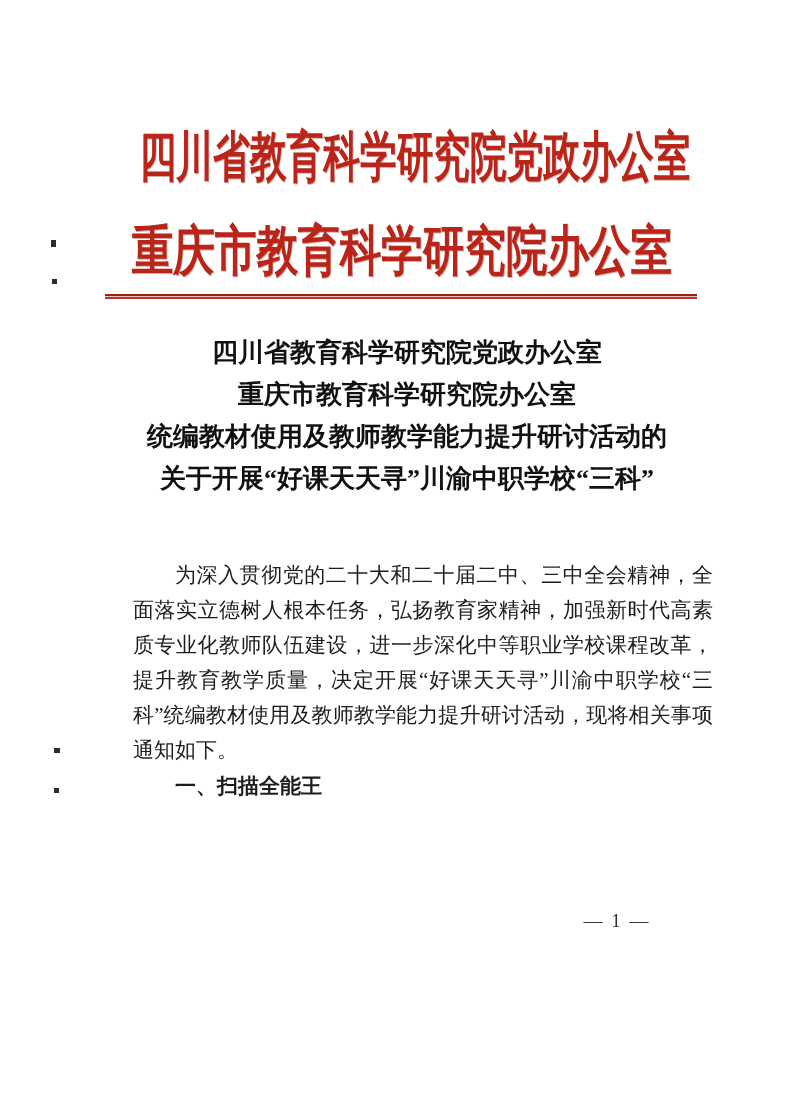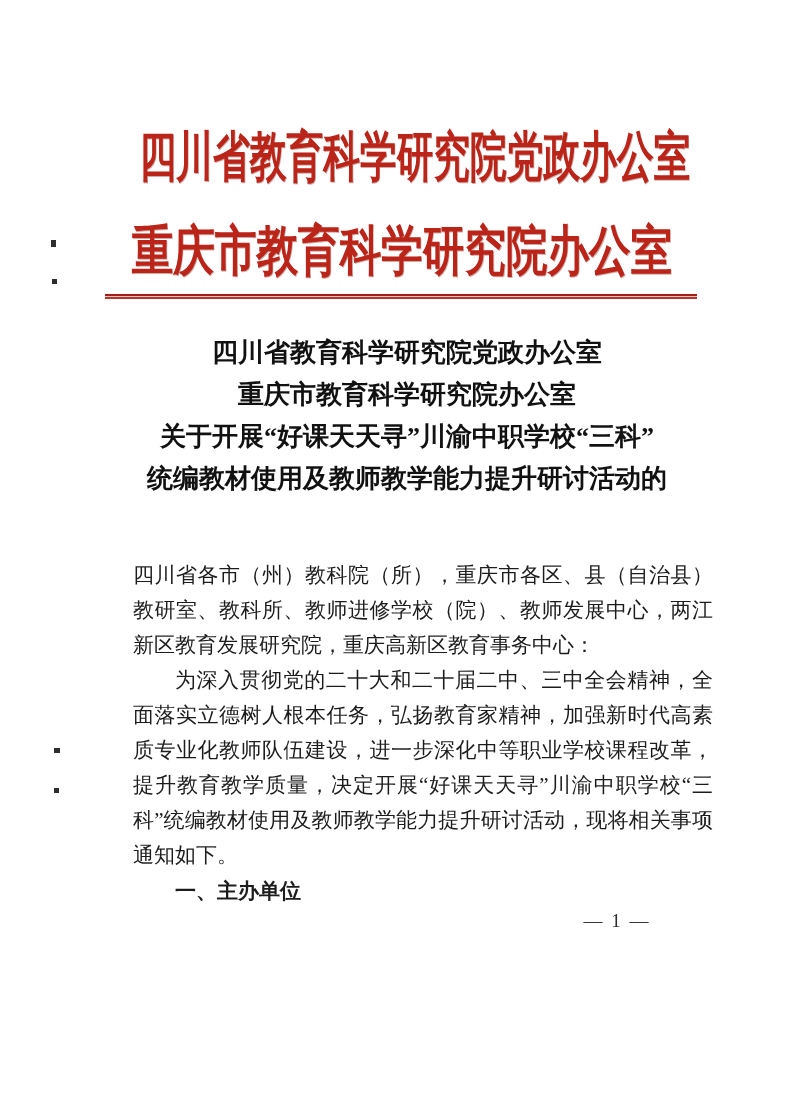--- a/index.html
+++ b/index.html
@@ -95,28 +95,27 @@
     <span class="stretch">四川省教育科学研究院党政办公室</span>
   </div>
   <div class="letterhead-line lh2">
     <span class="stretch">重庆市教育科学研究院办公室</span>
   </div>
   <div class="red-rule"></div>
 
   <div class="doc-title">
     <div>四川省教育科学研究院党政办公室</div>
     <div>重庆市教育科学研究院办公室</div>
+    <div>统编教材使用及教师教学能力提升研讨活动的</div>
     <div>关于开展“好课天天寻”川渝中职学校“三科”</div>
-    <div>统编教材使用及教师教学能力提升研讨活动的</div>
   </div>
 
   <div class="doc-body">
-    <p>四川省各市（州）教科院（所），重庆市各区、县（自治县）教研室、教科所、教师进修学校（院）、教师发展中心，两江新区教育发展研究院，重庆高新区教育事务中心：</p>
     <p class="indent">为深入贯彻党的二十大和二十届二中、三中全会精神，全面落实立德树人根本任务，弘扬教育家精神，加强新时代高素质专业化教师队伍建设，进一步深化中等职业学校课程改革，提升教育教学质量，决定开展“好课天天寻”川渝中职学校“三科”统编教材使用及教师教学能力提升研讨活动，现将相关事项通知如下。</p>
-    <p class="indent sec-heading">一、主办单位</p>
+    <p class="indent sec-heading">一、扫描全能王</p>
   </div>
 
   <div class="page-number">— 1 —</div>
 
   <div class="watermark">
     <svg width="38" height="38" viewBox="0 0 38 38">
 
       <rect x="1" y="1" width="11" height="11" fill="none" stroke="#222" stroke-width="2"></rect>
       <rect x="4" y="4" width="5" height="5" fill="#222"></rect>
       <rect x="26" y="1" width="11" height="11" fill="none" stroke="#222" stroke-width="2"></rect>

